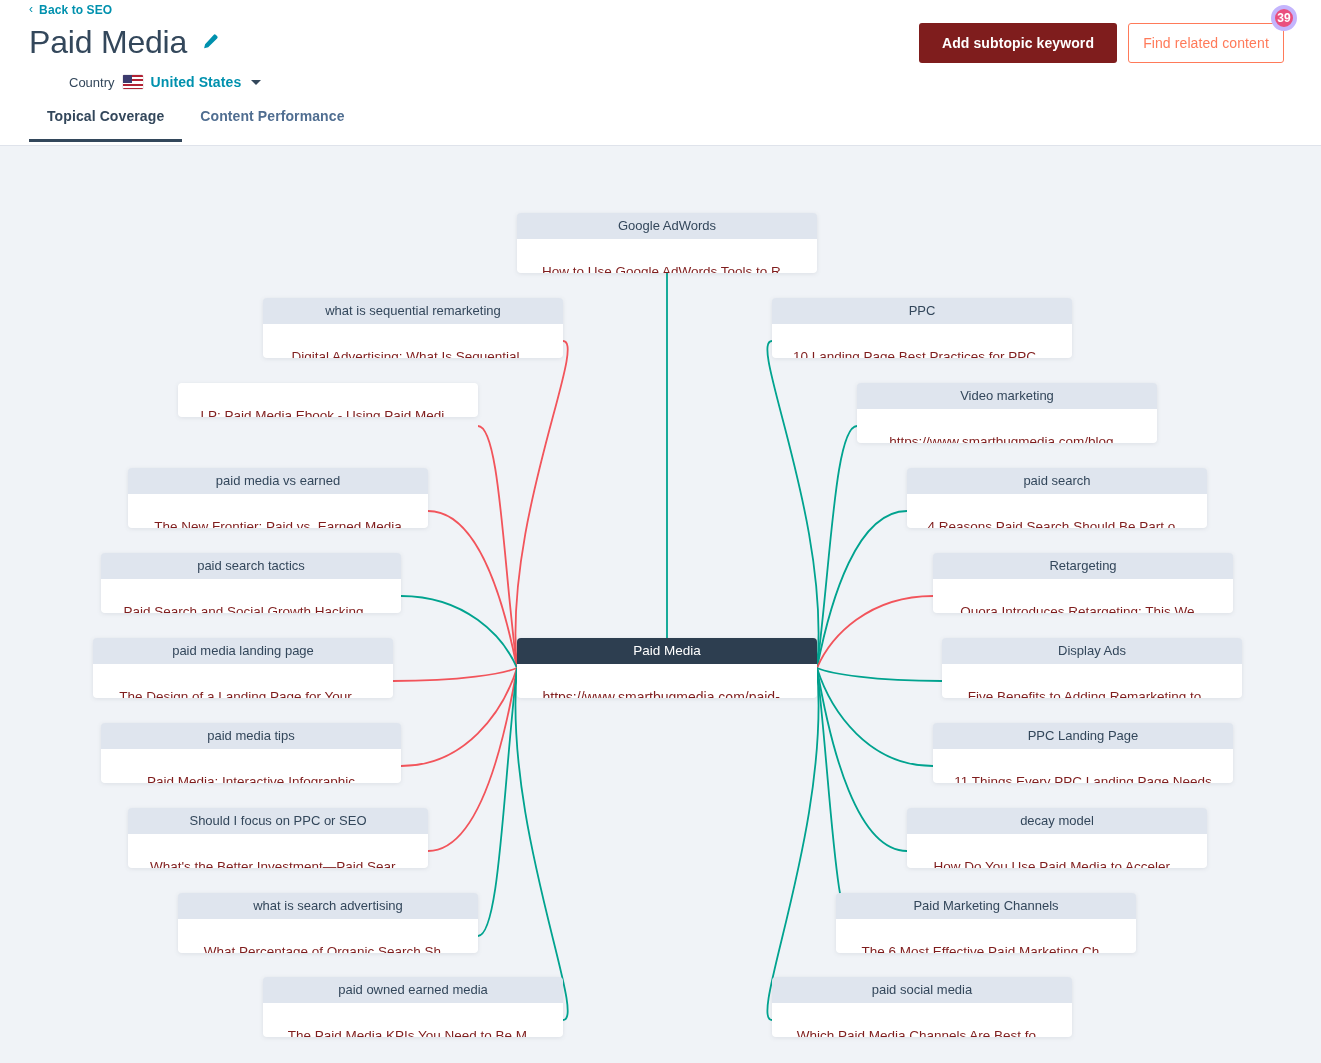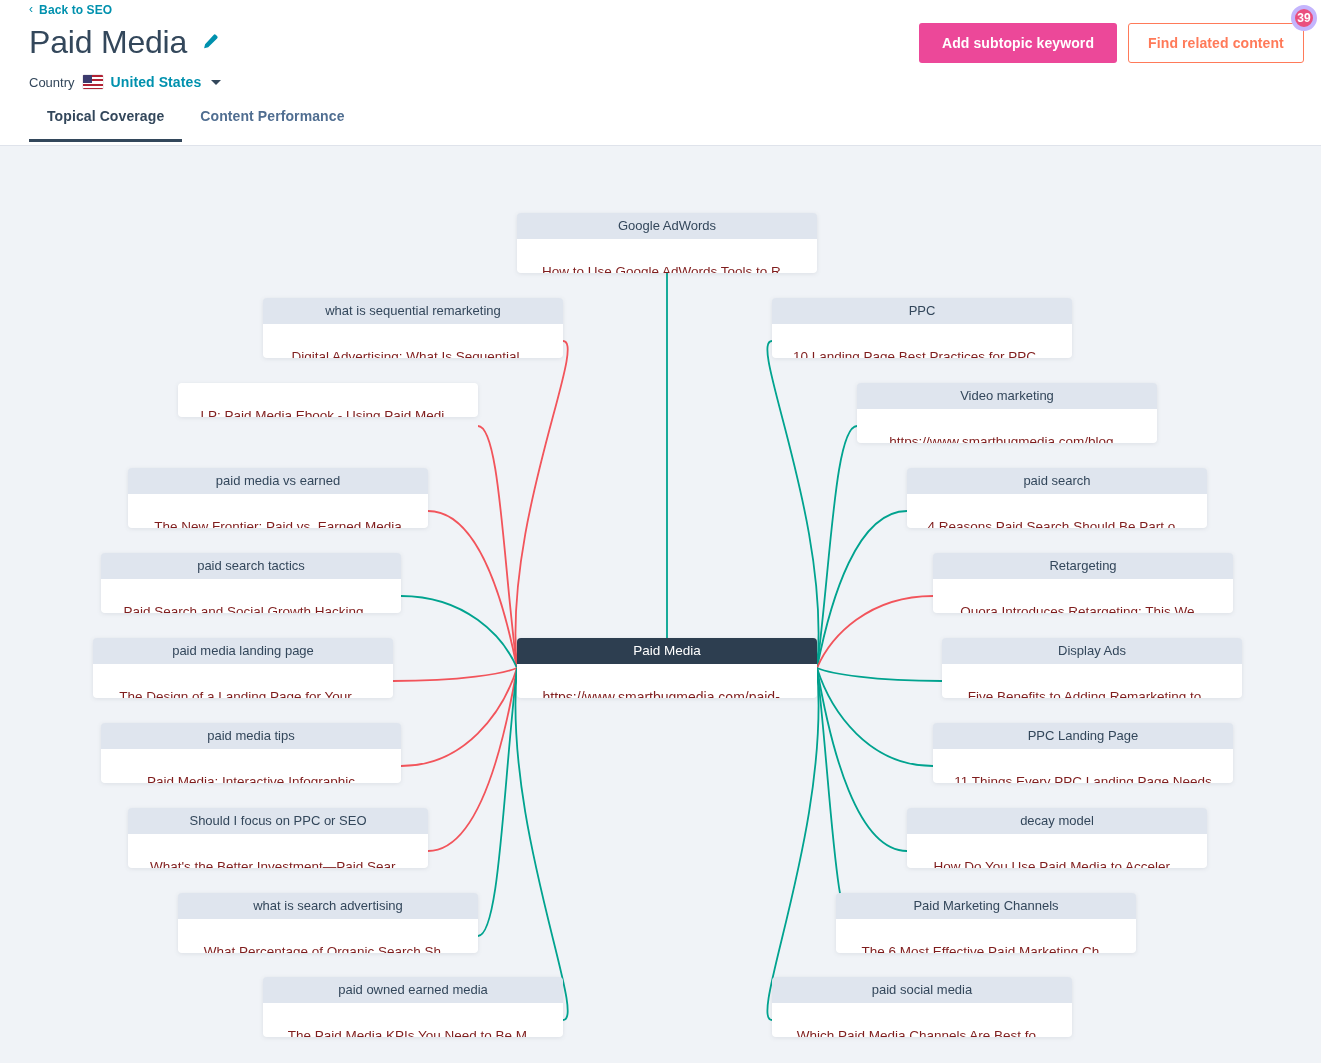--- a/index.html
+++ b/index.html
@@ -38,21 +38,21 @@
     font-size: 32px; font-weight: normal; color: #33475b;
     letter-spacing: -.2px; line-height: 38px;
   }
   .edit-icon { width: 18px; height: 18px; cursor: pointer; display:block; }
 
   .country-row {
     position: absolute; top: 74px; left: 29px;
     display: flex; align-items: center; gap: 8px;
     font-size: 13px;
   }
-  .country-label { color: #33475b; font-size: 13px; }
+  .country-label { color: #33475b; font-size: 13px; margin-left: 40px; }
   .flag {
     width: 20px; height: 14px; border-radius: 1px;
     position: relative; overflow: hidden;
     background: linear-gradient(#b22234 0 15.4%, #fff 15.4% 30.8%, #b22234 30.8% 46.2%,
       #fff 46.2% 61.5%, #b22234 61.5% 76.9%, #fff 76.9% 92.3%, #b22234 92.3% 100%);
     box-shadow: 0 0 0 .5px rgba(0,0,0,.15);
   }
   .flag::before {
     content:""; position:absolute; left:0; top:0;
     width: 9px; height: 7.5px; background: #3c3b6e;
@@ -65,30 +65,30 @@
     width: 0; height: 0; cursor: pointer;
     border-left: 5px solid transparent;
     border-right: 5px solid transparent;
     border-top: 5px solid #33475b;
     margin-left: 2px;
   }
 
   .btn-primary {
     position: absolute; top: 23px; left: 919px;
     width: 198px; height: 40px;
-    background: #ec4899; border: none; border-radius: 3px;
+    background: #7f1d1d; border: none; border-radius: 3px;
     color: #fff; font-size: 14px; font-weight: bold;
     font-family: "Liberation Sans", sans-serif;
     cursor: pointer; letter-spacing: .1px;
   }
   .btn-secondary-wrap { position: absolute; top: 23px; left: 1128px; }
   .btn-secondary {
-    width: 176px; height: 40px;
+    width: 156px; height: 40px;
     background: #fff; border: 1px solid #ff7a59; border-radius: 3px;
-    color: #ff7a59; font-size: 14px; font-weight: bold;
+    color: #ff7a59; font-size: 14px; font-weight: normal;
     font-family: "Liberation Sans", sans-serif;
     cursor: pointer; letter-spacing: .1px;
   }
   .badge {
     position: absolute; top: -18px; right: -13px;
     width: 26px; height: 26px; border-radius: 50%;
     background: #ec5campaign; 
     background: #ea4f7e;
     color: #fff; font-size: 12px; font-weight: bold;
     display: flex; align-items: center; justify-content: center;

